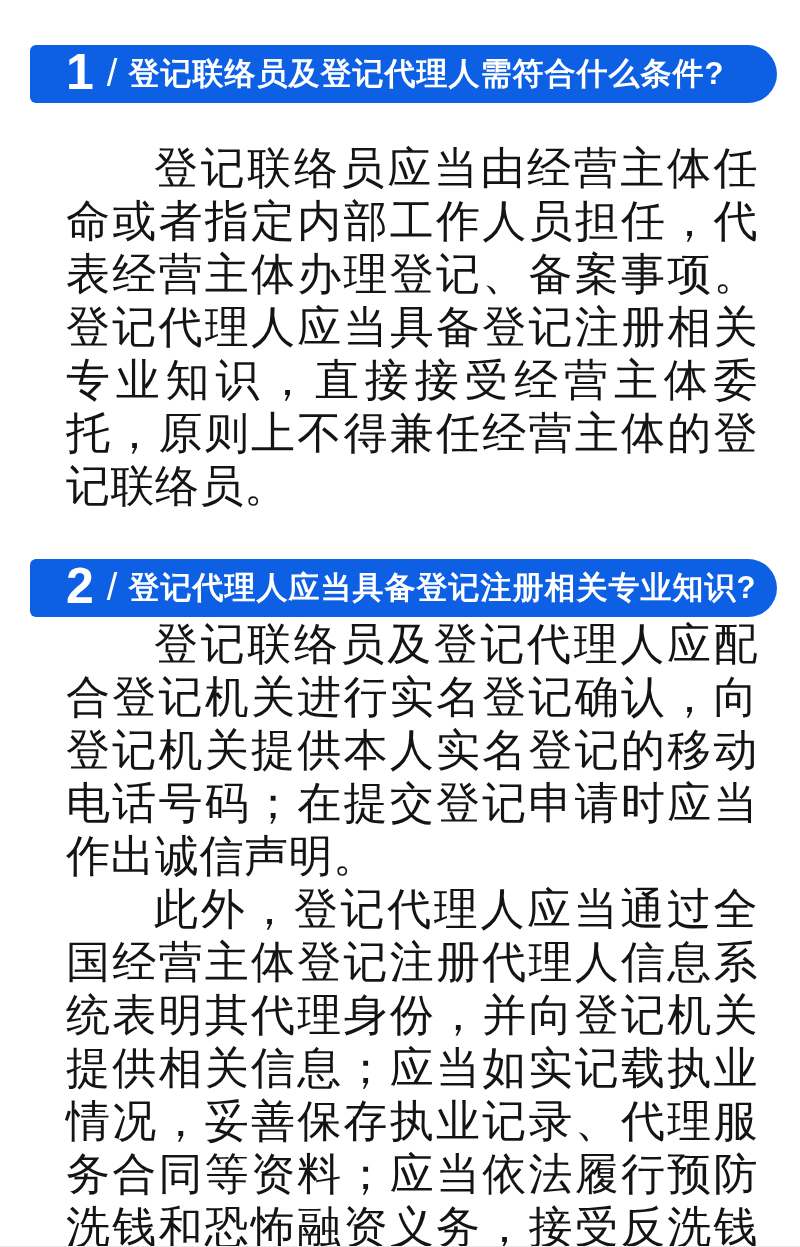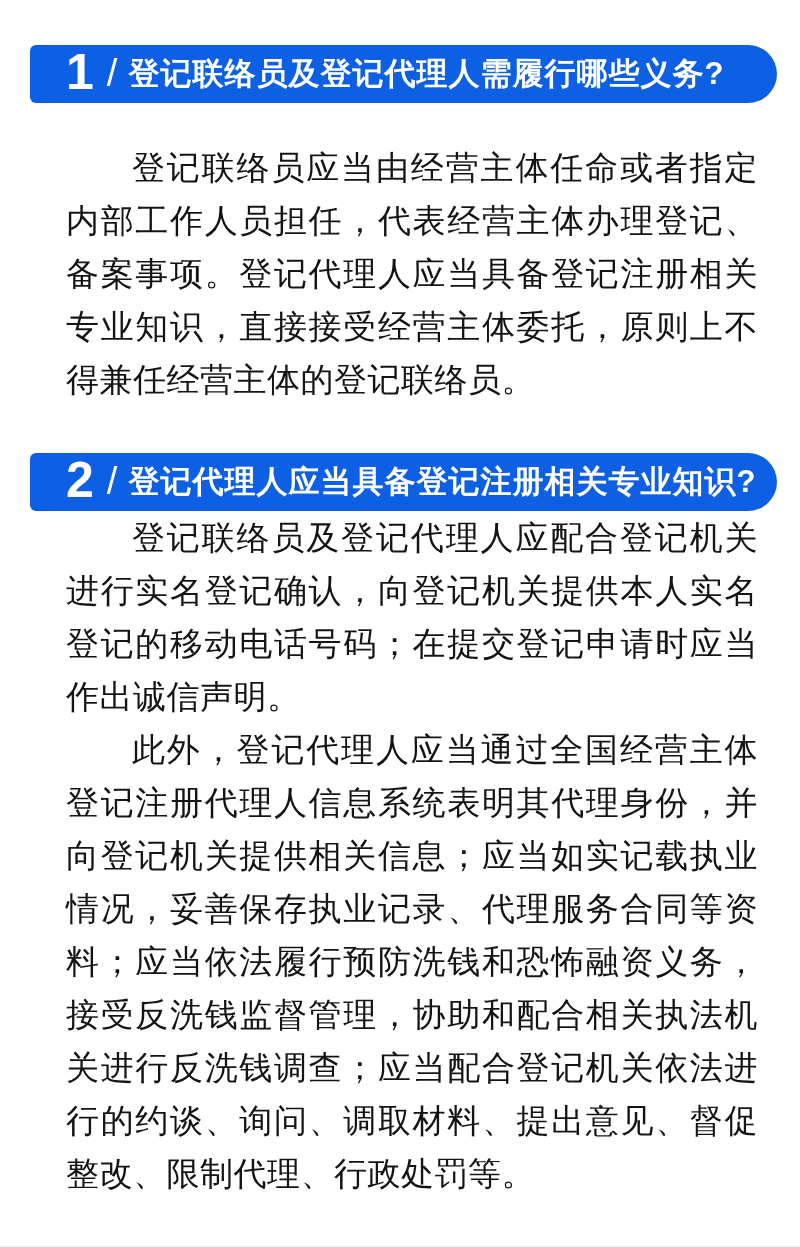--- a/index.html
+++ b/index.html
@@ -56,38 +56,38 @@
   .body-block {
     margin-left: 66px;
     width: 692px;
     color: #141414;
     font-family: "DejaVu Serif", "Liberation Serif", serif;
   }
   .body-1 { margin-top: 38px; }
   .body-2 { }
   .body-block p {
     margin: 0;
-    font-size: 33px;
+    font-size: 44px;
     line-height: 53px;
     text-indent: 2em;
     text-align: justify;
     text-justify: inter-ideograph;
     letter-spacing: 0.5px;
     word-break: break-all;
   }
 </style>
 </head>
 <body>
 
 <div class="page">
 
   <div class="banner banner-1">
     <span class="num">1</span>
     <span class="slash">/</span>
-    <span class="title">登记联络员及登记代理人需履行哪些义务?</span>
+    <span class="title">登记联络员及登记代理人需符合什么条件?</span>
   </div>
 
   <div class="body-block body-1">
     <p>登记联络员应当由经营主体任命或者指定内部工作人员担任，代表经营主体办理登记、备案事项。登记代理人应当具备登记注册相关专业知识，直接接受经营主体委托，原则上不得兼任经营主体的登记联络员。</p>
   </div>
 
   <div class="banner banner-2">
     <span class="num">2</span>
     <span class="slash">/</span>
     <span class="title">登记代理人应当具备登记注册相关专业知识?</span>

